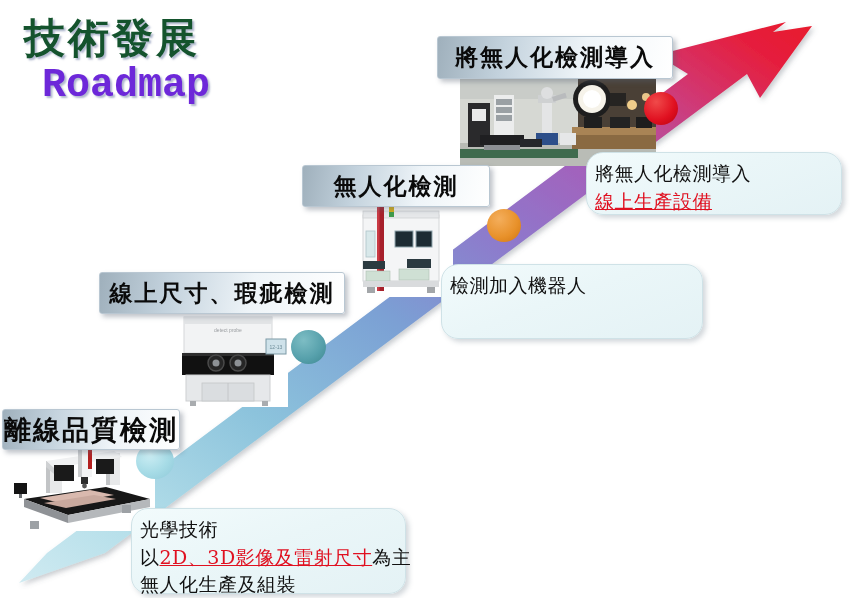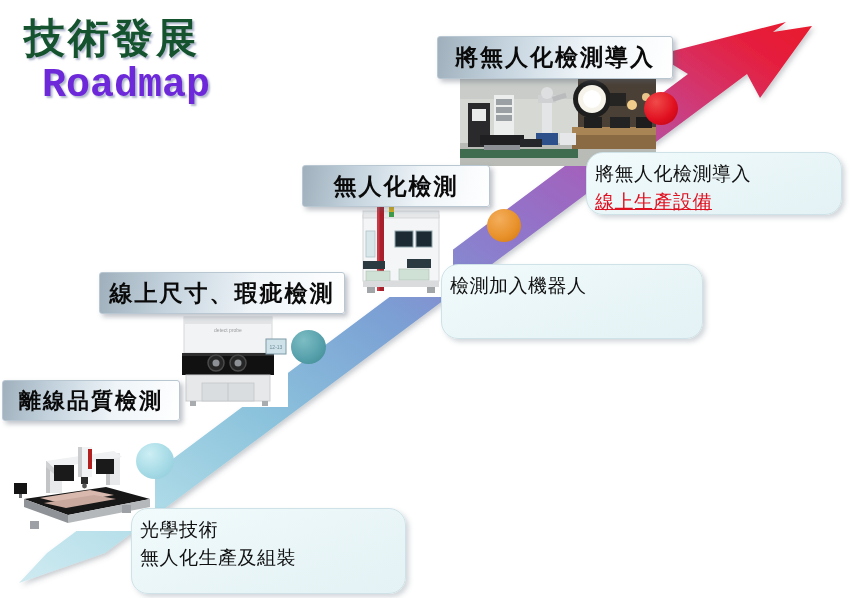--- a/index.html
+++ b/index.html
@@ -95,21 +95,21 @@
     font-family: "DejaVu Serif", "Liberation Serif", serif;
     font-weight: bold;
     color: #0a0a0a;
     text-align: center;
     letter-spacing: 2px;
     white-space: nowrap;
     display: flex;
     align-items: center;
     justify-content: center;
   }
-  #stage-label-1 { left: 2px;   top: 380px; width: 176px; height: 39px; font-size: 22px; }
+  #stage-label-1 { left: 2px;   top: 409px; width: 176px; height: 39px; font-size: 27px; }
   #stage-label-2 { left: 99px;  top: 272px; width: 244px; height: 40px; font-size: 23px; }
   #stage-label-3 { left: 302px; top: 165px; width: 186px; height: 40px; font-size: 23px; }
   #stage-label-4 { left: 437px; top: 36px;  width: 234px; height: 41px; font-size: 23px; }
 
   
   .callout {
     position: absolute;
     z-index: 32;
     background: linear-gradient(160deg, #f2fbfc 0%, #eaf6f8 45%, #e4f2f5 100%);
     border: 1px solid #cfe2e7;
@@ -335,20 +335,21 @@
   </div>
   <div class="stage-label" id="stage-label-2">
     <span>線上尺寸、瑕疵檢測</span>
   </div>
   <div class="stage-label" id="stage-label-4">
     <span>將無人化檢測導入</span>
   </div>
 
   <div class="callout" id="callout-1">
       <div class="line"><span>光學技術</span></div>
+      <div class="line"><span>以</span><span class="hl">2D、3D影像及雷射尺寸</span><span>為主</span></div>
       <div class="line"><span>無人化生產及組裝</span></div>
     </div>
   <div class="callout" id="callout-3">
       <div class="line"><span>檢測加入機器人</span></div>
     </div>
   <div class="callout" id="callout-4">
       <div class="line"><span>將無人化檢測導入</span></div>
       <div class="line"><span class="hl">線上生產設備</span></div>
     </div>
 

